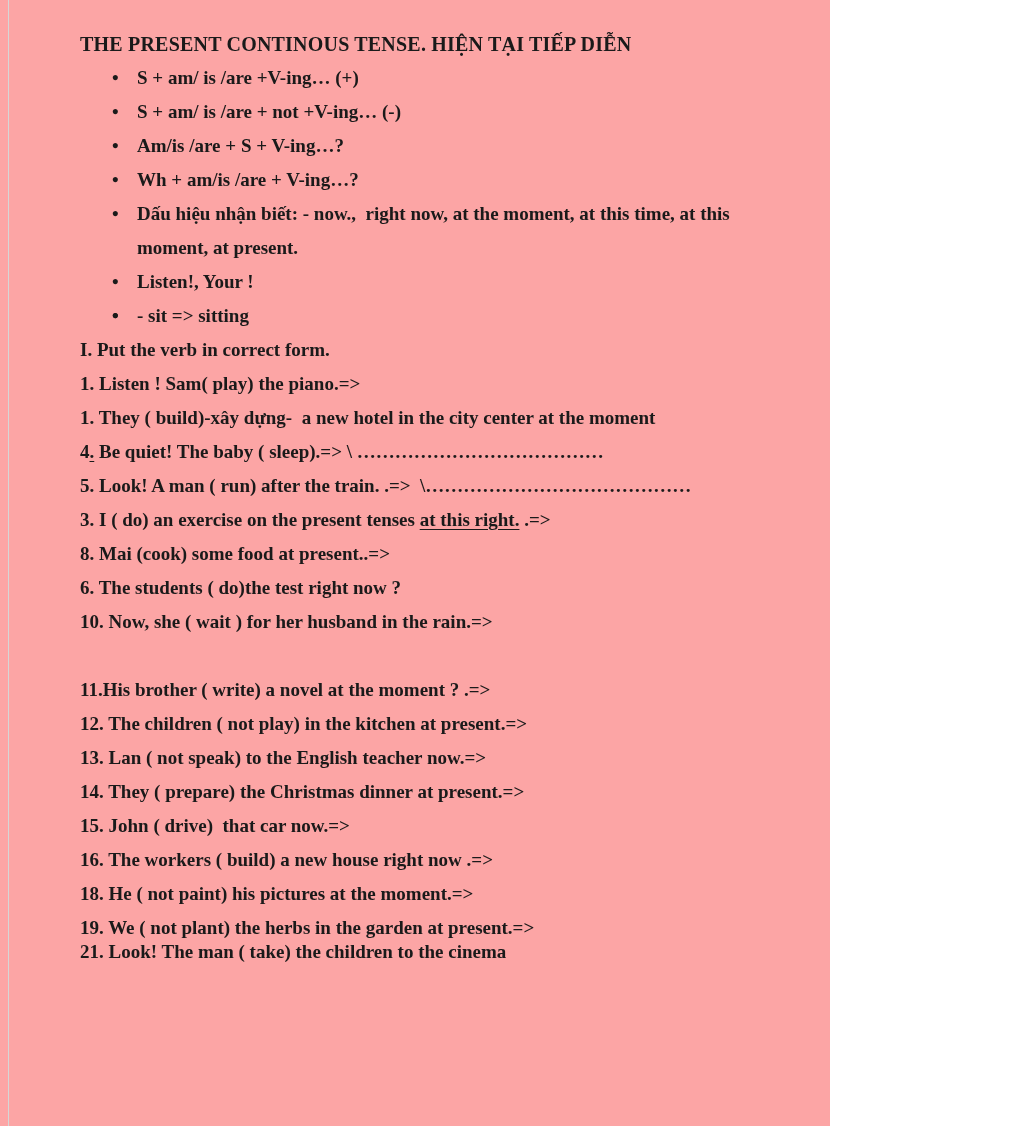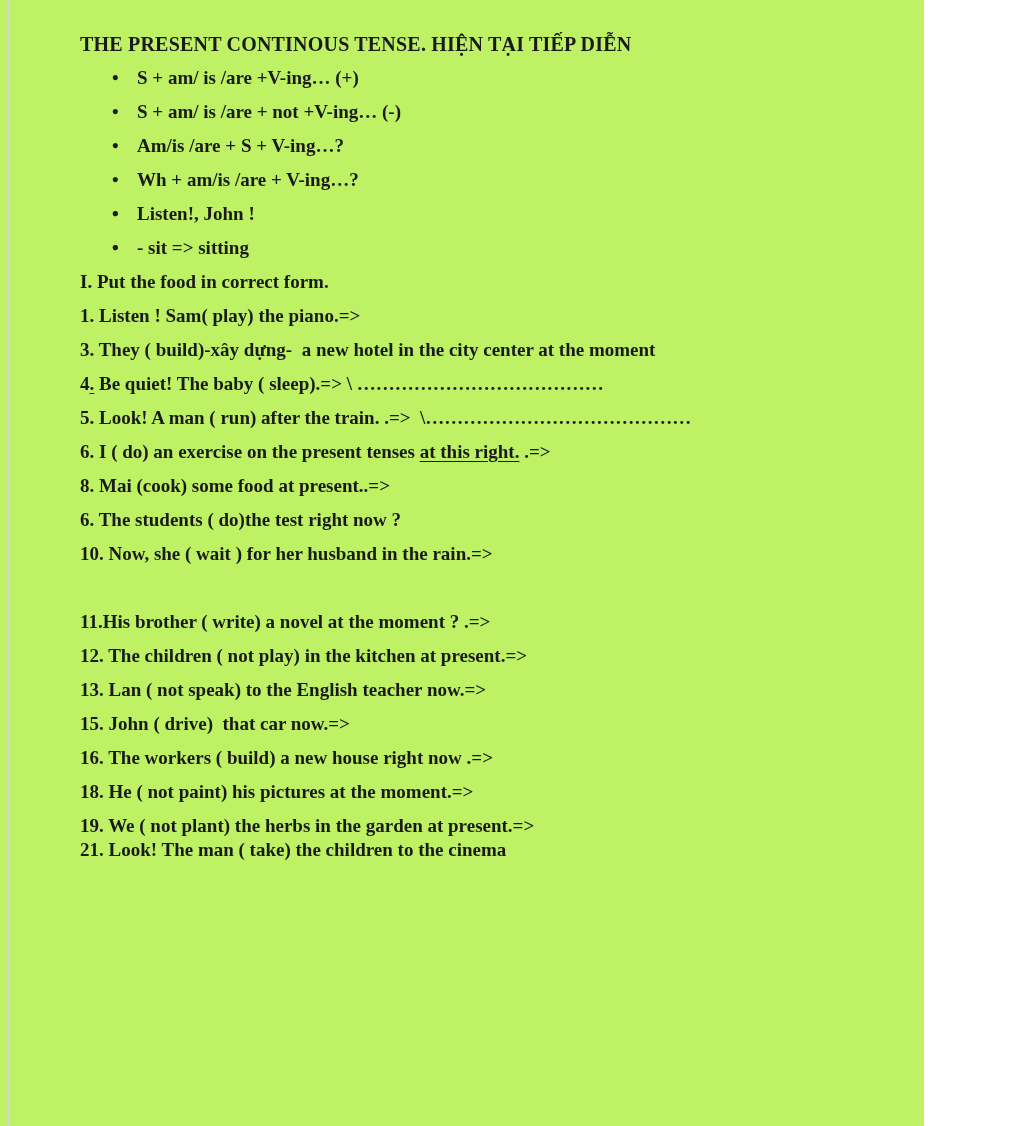--- a/index.html
+++ b/index.html
@@ -1,21 +1,21 @@
 <!DOCTYPE html>
 <html><head>
 <meta charset="utf-8">
 <style>
   * { margin: 0; padding: 0; box-sizing: border-box; }
   html, body { background: #ffffff; }
   .page {
     position: relative;
-    width: 924px;
+    width: 830px;
     height: 1126px;
-    background: #bef264;
+    background: #fca5a5;
     overflow: hidden;
     font-family: "Liberation Serif", "DejaVu Serif", serif;
     font-weight: bold;
     font-size: 19px;
     color: #1a1a1a;
   }
   .edge { position: absolute; top: 0; bottom: 0; }
   .edge-left  { left: 8px;    width: 1px; background: #d6d6d6; }
   .edge-right-inner { left: 1013px; width: 2px; background: #c9c9c9; }
   .edge-right-outer { left: 1020px; width: 1px; background: #d9d9d9; }
@@ -59,41 +59,43 @@
   <div class="edge edge-right-outer"></div>
 
   <div class="content">
     <div class="doc-title">THE PRESENT CONTINOUS TENSE. HIỆN TẠI TIẾP DIỄN</div>
 
     <ul class="formulas" id="formula-list">
         <li><span class="dot">•</span><span>S + am/ is /are +V-ing… (+)</span></li>
         <li><span class="dot">•</span><span>S + am/ is /are + not +V-ing… (-)</span></li>
         <li><span class="dot">•</span><span>Am/is /are + S + V-ing…?</span></li>
         <li><span class="dot">•</span><span>Wh + am/is /are + V-ing…?</span></li>
-        <li><span class="dot">•</span></li>
-        <li><span class="dot">•</span><span>Listen!, John !</span></li>
+        <li><span class="dot">•</span><span>Dấu hiệu nhận biết: - now.,  right now, at the moment, at this time, at this
+moment, at present.</span></li>
+        <li><span class="dot">•</span><span>Listen!, Your !</span></li>
         <li><span class="dot">•</span></li>
         <li><span class="dot">•</span><span>- sit =&gt; sitting</span></li>
       </ul>
 
-    <div class="section-heading">I. Put the food in correct form.</div>
+    <div class="section-heading">I. Put the verb in correct form.</div>
 
     <div id="exercise-list">
         <div class="ex-row"><span class="seg">1. Listen ! Sam( play) the piano.=&gt;</span></div>
-        <div class="ex-row"><span class="seg">3. They ( build)-xây dựng-  a new hotel in the city center at the moment</span></div>
+        <div class="ex-row"><span class="seg">1. They ( build)-xây dựng-  a new hotel in the city center at the moment</span></div>
         <div class="ex-row"><span class="seg">4</span><span class="seg-u">.</span><span class="seg"> Be quiet! The baby ( sleep).=&gt; \ …………………………………</span></div>
         <div class="ex-row"><span class="seg">5. Look! A man ( run) after the train. .=&gt;  \……………………………………</span></div>
-        <div class="ex-row"><span class="seg">6. I ( do) an exercise on the present tenses </span><span class="seg-u">at this right.</span><span class="seg"> .=&gt;</span></div>
+        <div class="ex-row"><span class="seg">3. I ( do) an exercise on the present tenses </span><span class="seg-u">at this right.</span><span class="seg"> .=&gt;</span></div>
         <div class="ex-row"><span class="seg">8. Mai (cook) some food at present..=&gt;</span></div>
         <div class="ex-row"><span class="seg">6. The students ( do)the test right now ?</span></div>
         <div class="ex-row"><span class="seg">10. Now, she ( wait ) for her husband in the rain.=&gt;</span></div>
         <div class="ex-row blank"></div>
         <div class="ex-row"><span class="seg">11.His brother ( write) a novel at the moment ? .=&gt;</span></div>
         <div class="ex-row"><span class="seg">12. The children ( not play) in the kitchen at present.=&gt;</span></div>
         <div class="ex-row"><span class="seg">13. Lan ( not speak) to the English teacher now.=&gt;</span></div>
+        <div class="ex-row"><span class="seg">14. They ( prepare) the Christmas dinner at present.=&gt;</span></div>
         <div class="ex-row"><span class="seg">15. John ( drive)  that car now.=&gt;</span></div>
         <div class="ex-row"><span class="seg">16. The workers ( build) a new house right now .=&gt;</span></div>
         <div class="ex-row"><span class="seg">18. He ( not paint) his pictures at the moment.=&gt;</span></div>
         <div class="ex-row"><span class="seg">19. We ( not plant) the herbs in the garden at present.=&gt;</span></div>
         <div class="ex-row clipped"><span class="seg">21. Look! The man ( take) the children to the cinema</span></div>
       </div>
   </div>
 </div>
 
 </body></html>

